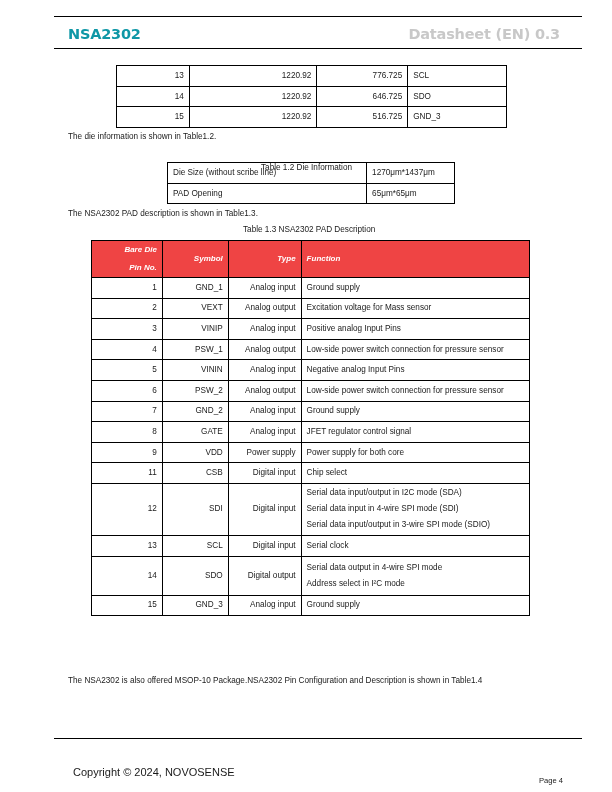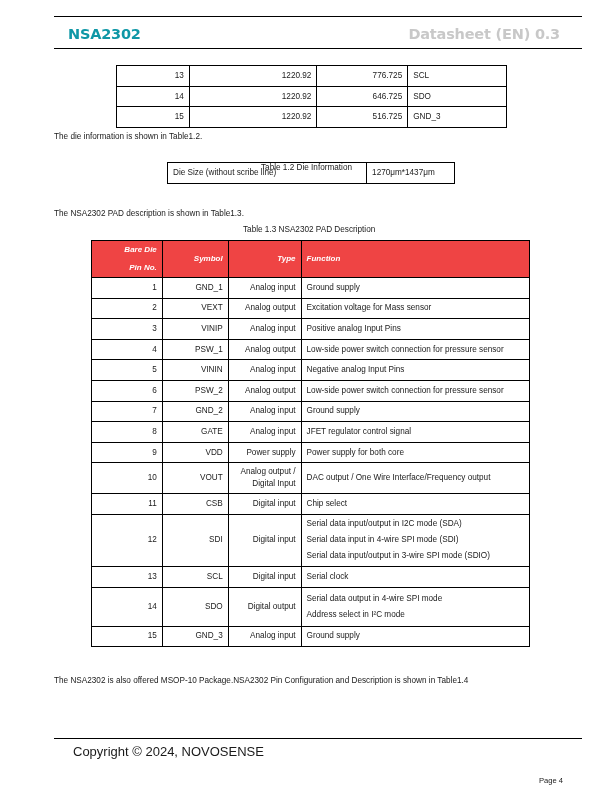--- a/index.html
+++ b/index.html
@@ -7,30 +7,30 @@
          font-family:"Liberation Sans", sans-serif; color:#1a1a1a; }
   .hdr-line { position:absolute; left:54px; width:528px; height:1px; background:#000; }
   .hdr-title { position:absolute; left:60px; top:26px; font-size:14.5px; font-weight:bold; color:#0e97a6; font-family:"DejaVu Sans", sans-serif; letter-spacing:-0.2px;margin-left:8px; }
   .hdr-ds { position:absolute; right:52px; top:26px; font-size:14.5px; font-weight:bold; color:#c8c8c8; font-family:"DejaVu Sans", sans-serif; letter-spacing:-0.2px; }
   table { position:absolute; border-collapse:collapse; font-size:8.2px; }
   td, th { border:1px solid #000; padding:0 5px; }
   .t1 { left:116px; top:65px; width:391px; }
   .t1 td { height:19.5px; }
   .c { text-align:right; }
   .l { text-align:left; }
-  .para { position:absolute; left:54px; font-size:8.2px; white-space:nowrap;text-align:right; }
+  .para { position:absolute; left:68px; font-size:8.2px; white-space:nowrap;text-align:right; }
   .caption { position:absolute; font-size:8.2px; white-space:nowrap; }
   .t2 { left:167px; top:162px; width:288px; }
   .t2 td { height:19.5px; }
   .t3 { left:91px; top:240px; width:439px; }
   .t3 th { background:#ef4444; color:#fff; font-style:italic; font-weight:bold; font-size:8px; height:36px; border-color:#000; line-height:18px; }
   .t3 td { height:19.6px; line-height:12px; }
   .t3 td.multi div { line-height:16px; }
   .ftr-line { position:absolute; left:54px; top:738px; width:528px; height:1px; background:#000; }
-  .ftr-left { position:absolute; left:73px; top:744px; font-size:13px; }
+  .ftr-left { position:absolute; left:73px; top:766px; font-size:11px; }
   .ftr-right { position:absolute; right:49px; top:776px; font-size:7.6px; }
 </style>
 </head>
 <body>
 
 <div class="hdr-line" style="top:16px;"></div>
 <div class="hdr-title">NSA2302</div>
 <div class="hdr-ds">Datasheet (EN) 0.3</div>
 <div class="hdr-line" style="top:48px;"></div>
 
@@ -69,20 +69,24 @@
 <table class="t2">
   <colgroup>
       <col style="width:200px">
       <col style="width:88px">
     </colgroup>
   <tbody>
     <tr>
       <td class="l">Die Size (without scribe line)</td>
       <td class="l">1270μm*1437μm</td>
     </tr>
+    <tr>
+      <td class="l">PAD Opening</td>
+      <td class="l">65μm*65μm</td>
+    </tr>
   </tbody>
 </table>
 
 <div class="para" style="top:209px;">The NSA2302 PAD description is shown in Table1.3.</div>
 <div class="caption" style="left:243px; top:225px;">Table 1.3 NSA2302 PAD Description</div>
 
 <table class="t3">
   <colgroup>
       <col style="width:71px">
       <col style="width:66px">
@@ -167,31 +171,20 @@
       </tr>
       <tr>
         <td class="c">9</td>
         <td class="c">VDD</td>
         <td class="c">Power supply</td>
         <td class="l">
           <div>Power supply for both core</div>
         </td>
       </tr>
       <tr>
-        <td class="c">10</td>
-        <td class="c">VOUT</td>
-        <td class="c" style="height: 30px;">
-          <div>Analog output /</div>
-          <div>Digital Input</div>
-        </td>
-        <td class="l">
-          <div>DAC output / One Wire Interface/Frequency output</div>
-        </td>
-      </tr>
-      <tr>
         <td class="c">11</td>
         <td class="c">CSB</td>
         <td class="c">Digital input</td>
         <td class="l">
           <div>Chip select</div>
         </td>
       </tr>
       <tr>
         <td class="c">12</td>
         <td class="c">SDI</td>

